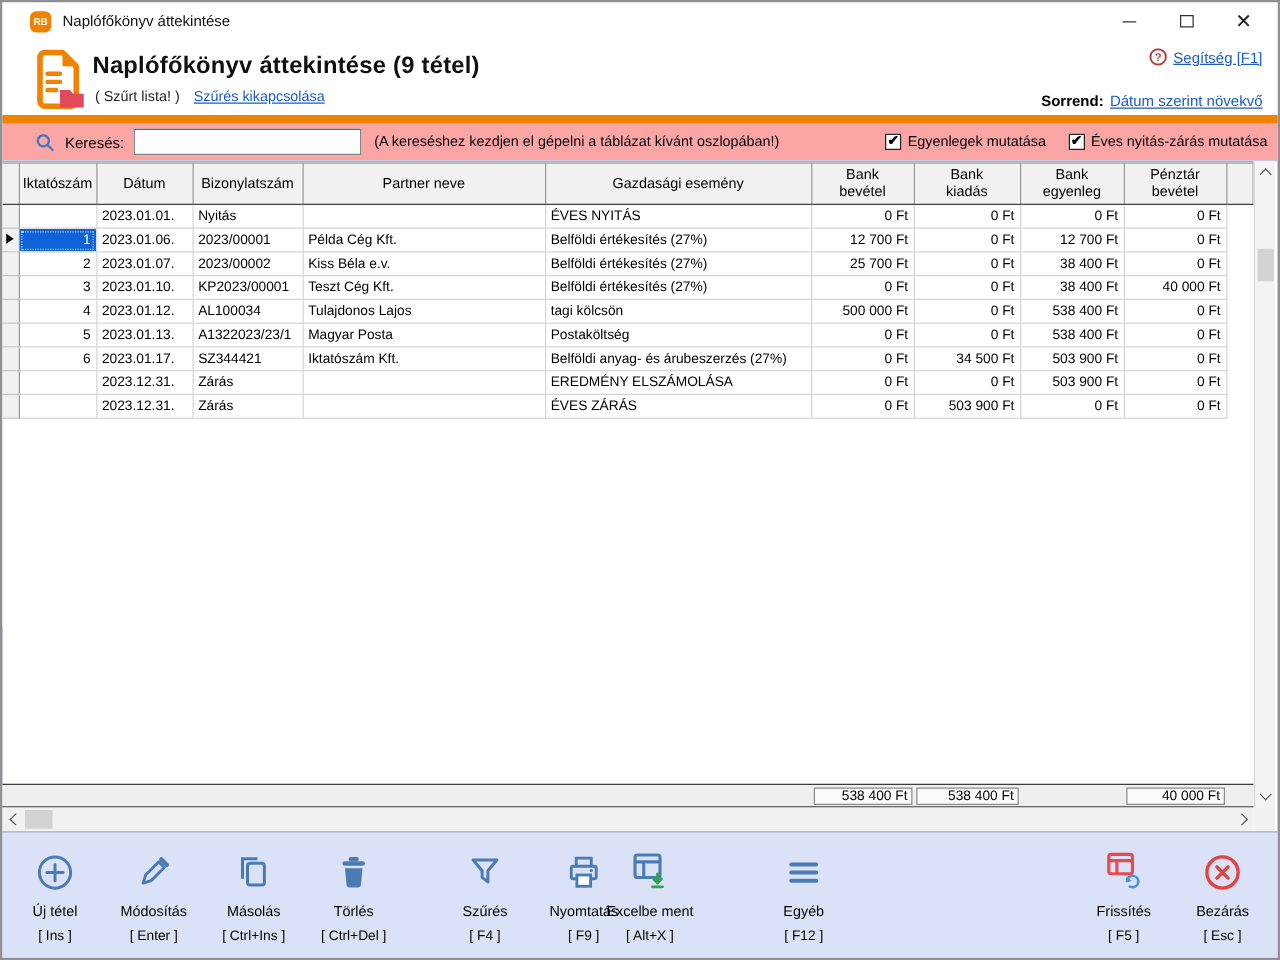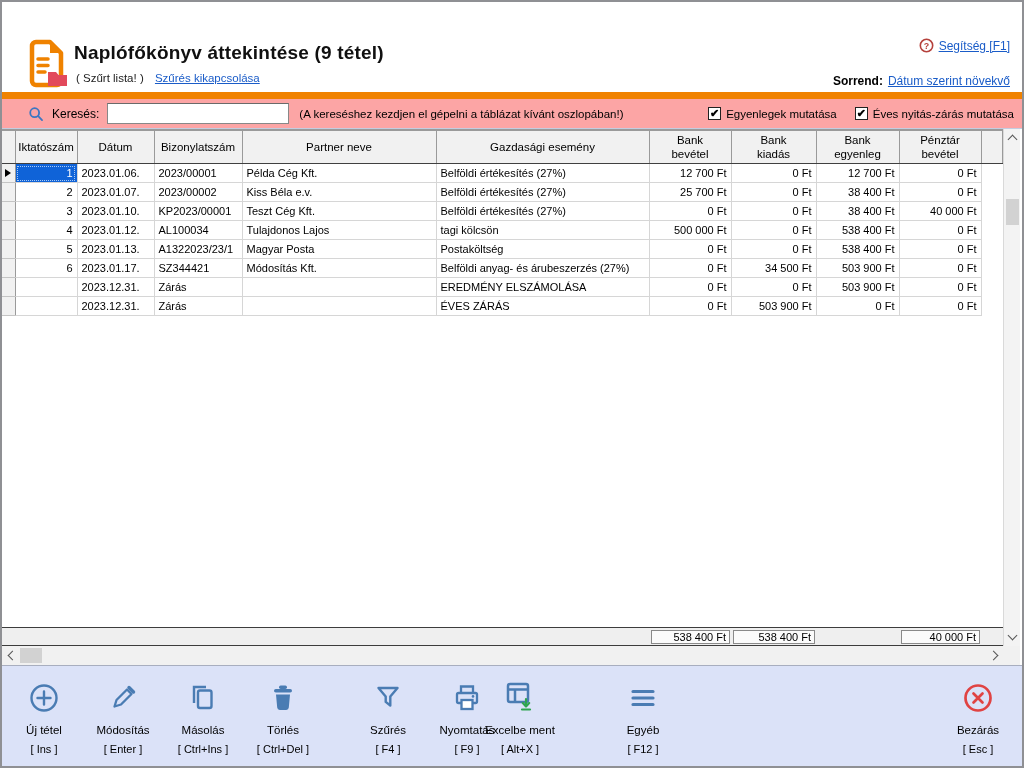--- a/index.html
+++ b/index.html
@@ -73,20 +73,33 @@
   .tbtn { position:absolute; top:13px; width:104px; text-align:center; cursor:default; }
   .tbtn .ticon { height:36px; display:flex; align-items:flex-end; justify-content:center; }
   .tbtn .tlabel { margin-top:9px; font-size:11.5px; color:#000; }
   .tbtn .tkey { margin-top:7px; font-size:11px; color:#000; }
 </style>
 </head>
 <body>
 
 <div class="window">
 
+  <div class="titlebar">
+    <div class="app-icon">RB</div>
+    <div class="titlebar-text">Naplófőkönyv áttekintése</div>
+    <div class="win-controls">
+      <div class="win-btn min">
+          <span></span>
+        </div>
+      <div class="win-btn max">
+          <span></span>
+        </div>
+      <div class="win-btn" style="font-size:16px;">✕</div>
+    </div>
+  </div>
 
   <div class="header">
     <div class="doc-icon">
       <svg width="46" height="52" viewBox="0 0 46 52">
         <path d="M14 4 h14 l11 11 v28 a4 4 0 0 1 -4 4 H14 a4 4 0 0 1 -4 -4 V8 a4 4 0 0 1 4 -4 z" fill="none" stroke="#ef8200" stroke-width="4.5" stroke-linejoin="round"></path>
         <path d="M28 4 l11 11 h-11 z" fill="#ef8200"></path>
         <path d="M16 21 h10 M16 27.5 h10 M16 34 h7" stroke="#ef8200" stroke-width="3.5" stroke-linecap="round"></path>
         <path d="M26 34 h8 l2.5 3 h8.5 v11 h-19 z" fill="#e2495b"></path>
       </svg>
     </div>
@@ -158,20 +171,32 @@
 kiadás</th>
           <th>Bank
 egyenleg</th>
           <th>Pénztár
 bevétel</th>
           <th></th>
         </tr>
       </thead>
       <tbody>
           <tr>
+            <td class="gutter"></td>
+            <td class="num"></td>
+            <td class="text">2023.01.01.</td>
+            <td class="text">Nyitás</td>
+            <td class="text"></td>
+            <td class="text">ÉVES NYITÁS</td>
+            <td class="money">0 Ft</td>
+            <td class="money">0 Ft</td>
+            <td class="money">0 Ft</td>
+            <td class="money">0 Ft</td>
+          </tr>
+          <tr>
             <td class="gutter"><span class="marker"></span></td>
             <td class="num sel">1</td>
             <td class="text">2023.01.06.</td>
             <td class="text">2023/00001</td>
             <td class="text">Példa Cég Kft.</td>
             <td class="text">Belföldi értékesítés (27%)</td>
             <td class="money">12 700 Ft</td>
             <td class="money">0 Ft</td>
             <td class="money">12 700 Ft</td>
             <td class="money">0 Ft</td>
@@ -222,21 +247,21 @@
             <td class="money">0 Ft</td>
             <td class="money">0 Ft</td>
             <td class="money">538 400 Ft</td>
             <td class="money">0 Ft</td>
           </tr>
           <tr>
             <td class="gutter"></td>
             <td class="num">6</td>
             <td class="text">2023.01.17.</td>
             <td class="text">SZ344421</td>
-            <td class="text">Módosítás Kft.</td>
+            <td class="text">Iktatószám Kft.</td>
             <td class="text">Belföldi anyag- és árubeszerzés (27%)</td>
             <td class="money">0 Ft</td>
             <td class="money">34 500 Ft</td>
             <td class="money">503 900 Ft</td>
             <td class="money">0 Ft</td>
           </tr>
           <tr>
             <td class="gutter"></td>
             <td class="num"></td>
             <td class="text">2023.12.31.</td>
@@ -377,20 +402,32 @@
     <div class="tbtn" style="left:589px;">
       <div class="ticon">
         <svg width="34" height="34" viewBox="0 0 34 34">
             <path d="M7 10.5 h20 M7 17 h20 M7 23.5 h20" stroke="#4a7cb3" stroke-width="3.2" stroke-linecap="round"></path>
           </svg>
       </div>
       <div class="tlabel">Egyéb</div>
       <div class="tkey">[ F12 ]</div>
     </div>
 
+    <div class="tbtn" style="left:845px;">
+      <div class="ticon">
+        <svg width="36" height="36" viewBox="0 0 36 36">
+            <rect x="6" y="4.5" width="19" height="15.5" rx="2" fill="none" stroke="#e84b4b" stroke-width="2.5"></rect>
+            <path d="M6 9.5 h19 M12.5 9.5 V20" stroke="#e84b4b" stroke-width="2.5"></path>
+            <path d="M20.5 26.5 a4.6 4.6 0 1 1 1.6 3.2" fill="none" stroke="#4a90d9" stroke-width="2"></path>
+            <path d="M20 22.5 l0.4 4.4 4.2 -1.4 z" fill="#4a90d9"></path>
+          </svg>
+      </div>
+      <div class="tlabel">Frissítés</div>
+      <div class="tkey">[ F5 ]</div>
+    </div>
 
     <div class="tbtn" style="left:924px;">
       <div class="ticon">
         <svg width="34" height="34" viewBox="0 0 34 34">
             <circle cx="17" cy="17" r="12.5" fill="none" stroke="#e04343" stroke-width="2.7"></circle>
             <path d="M12.5 12.5 l9 9 M21.5 12.5 l-9 9" stroke="#e04343" stroke-width="2.7" stroke-linecap="round"></path>
           </svg>
       </div>
       <div class="tlabel">Bezárás</div>
       <div class="tkey">[ Esc ]</div>

